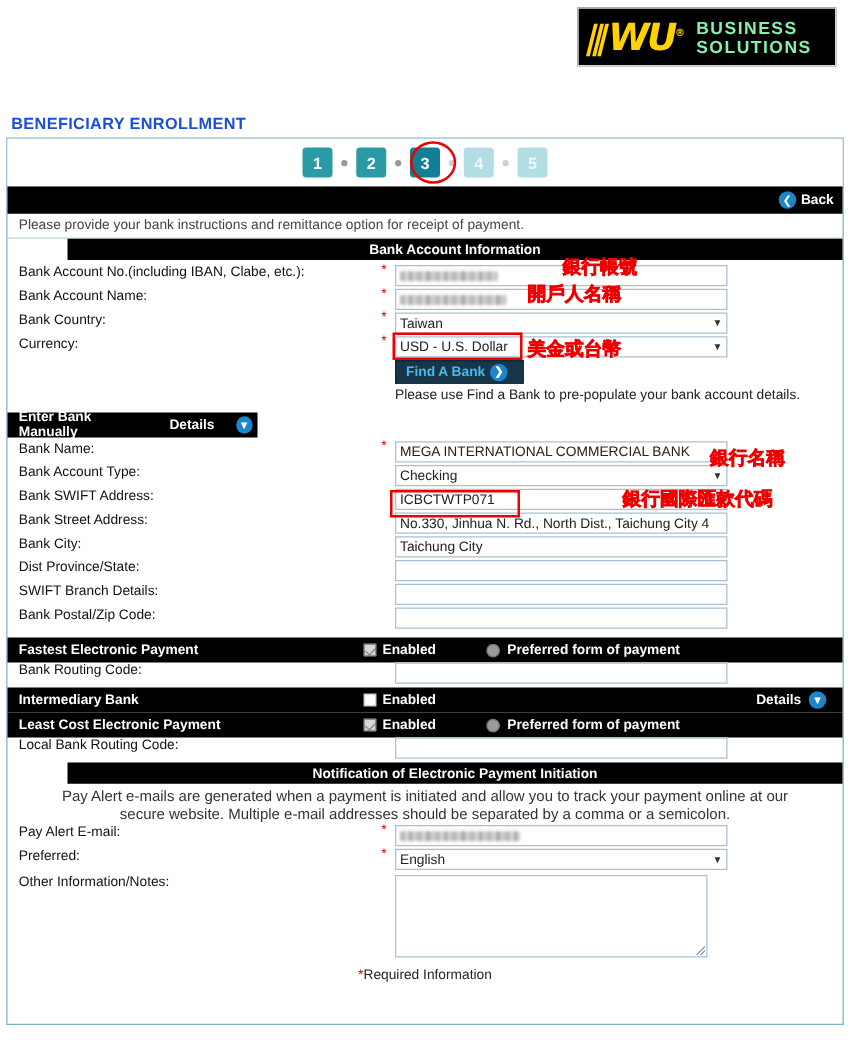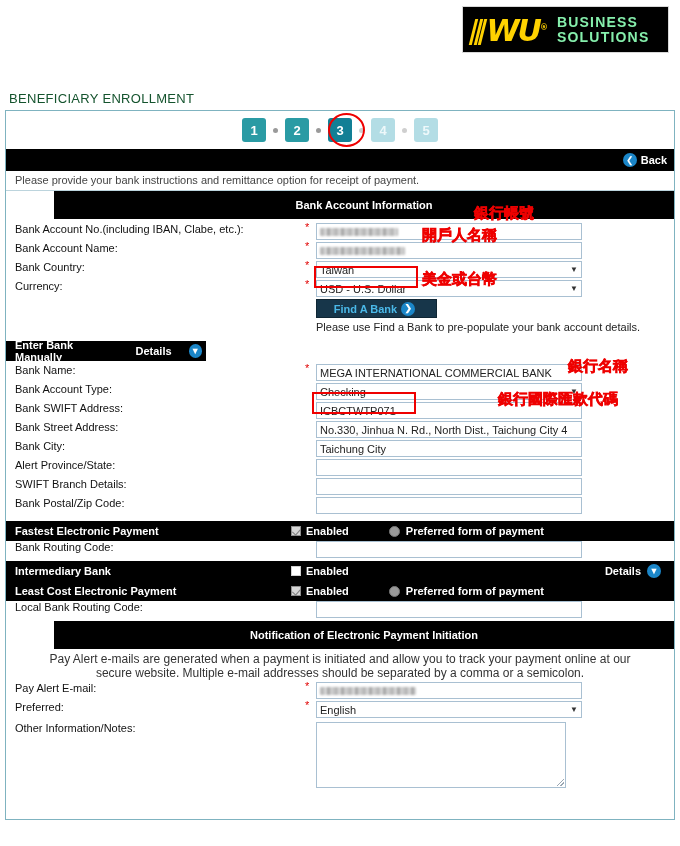--- a/index.html
+++ b/index.html
@@ -37,22 +37,22 @@
   }
   .wu-reg { color:#ffd200; font-size:8px; vertical-align:super; }
   .wu-text {
     margin-left:11px; color:#86efac; font-weight:bold;
     font-size:14px; line-height:15px; letter-spacing:1.2px;
   }
 
   
   #page-title {
     position:absolute; left:9px; top:91px;
-    font-size:13px; font-weight:normal; letter-spacing:.3px;
-    color:#14532d;
+    font-size:13px; font-weight:bold; letter-spacing:.3px;
+    color:#1d4ed8;
   }
 
   
   #form-frame {
     position:absolute; left:5px; top:110px;
     width:670px; height:710px;
     border:1px solid #7fb3c0;
     background:#fff;
   }
 
@@ -97,21 +97,21 @@
 
   
   #instructions {
     height:20px; padding:3px 0 14px 9px;
     font-size:11px; color:#444;
     border-bottom:1px solid #bcd4dd;
   }
 
   
   .section-head {
-    background:#000; color:#fff; height:28px;
+    background:#000; color:#fff; height:17px;
     display:flex; align-items:center; justify-content:center;
     font-weight:bold; font-size:11px;margin-left:48px;
   }
 
   
   .row {
     display:flex; align-items:flex-start; height:19px;
     padding-left:9px;
   }
   .row .lbl { width:290px; font-size:11px; color:#111; }
@@ -130,21 +130,21 @@
     background:repeating-linear-gradient(90deg,
       #b9b9b9 0px,#b9b9b9 4px,#d6d6d6 4px,#d6d6d6 7px,
       #a8a8a8 7px,#a8a8a8 10px,#cdcdcd 10px,#cdcdcd 14px);
     filter:blur(1.1px);
     border-radius:1px;
   }
 
   
   #find-bank-btn {
     background:#17364a; color:#4ab8e8; font-weight:bold;
-    font-size:11px; height:19px; width:121px;
+    font-size:11px; height:19px; width:103px;
     display:flex; align-items:center; justify-content:center;
     gap:4px; border:1px solid #0f2634;
   }
   .hint { font-size:11px; color:#222; }
 
   
   #manual-bar {
     background:#000; color:#fff; height:20px; width:200px;
     display:flex; align-items:center; padding-left:9px;
     font-weight:bold; font-size:11px; gap:17px;
@@ -357,21 +357,21 @@
     <span class="fld w250">No.330, Jinhua N. Rd., North Dist., Taichung City 4</span>
   </div>
 
   <div class="row">
     <span class="lbl">Bank City:</span>
     <span class="req"></span>
     <span class="fld w250">Taichung City</span>
   </div>
 
   <div class="row">
-    <span class="lbl">Alert Province/State:</span>
+    <span class="lbl">Dist Province/State:</span>
     <span class="req"></span>
     <span class="fld w250"></span>
   </div>
 
   <div class="row">
     <span class="lbl">SWIFT Branch Details:</span>
     <span class="req"></span>
     <span class="fld w250"></span>
   </div>
 
@@ -452,29 +452,32 @@
       <span class="caret">▼</span>
     </span>
   </div>
 
   <div class="row" style="height:70px;align-items:flex-start;padding-top:2px">
     <span class="lbl">Other Information/Notes:</span>
     <span class="req"></span>
     <span class="tarea"></span>
   </div>
 
+  <div id="required-note">
+    <span class="req" style="display:inline;width:auto">*</span><span>Required Information</span>
+  </div>
 </div>
 
 <div id="next-bar">
   <div id="next-btn">
     <span>Next</span>
     <span class="circ-icon">❯</span>
   </div>
 </div>
 
-<div class="annot" style="left:446px; top:204px;padding-left:28px;">銀行帳號</div>
+<div class="annot" style="left:422px; top:204px;padding-left:28px;">銀行帳號</div>
 <div class="annot" style="left:422px; top:226px;">開戶人名稱</div>
 <div class="annot" style="left:422px; top:270px;">美金或台幣</div>
 <div class="annot" style="left:568px; top:357px;">銀行名稱</div>
 <div class="annot" style="left:498px; top:390px;">銀行國際匯款代碼</div>
 
 <div class="redbox" style="left:314px; top:266px; width:104px; height:22px;"></div>
 <div class="redbox" style="left:312px; top:392px; width:104px; height:22px;"></div>
 
 </body></html>

